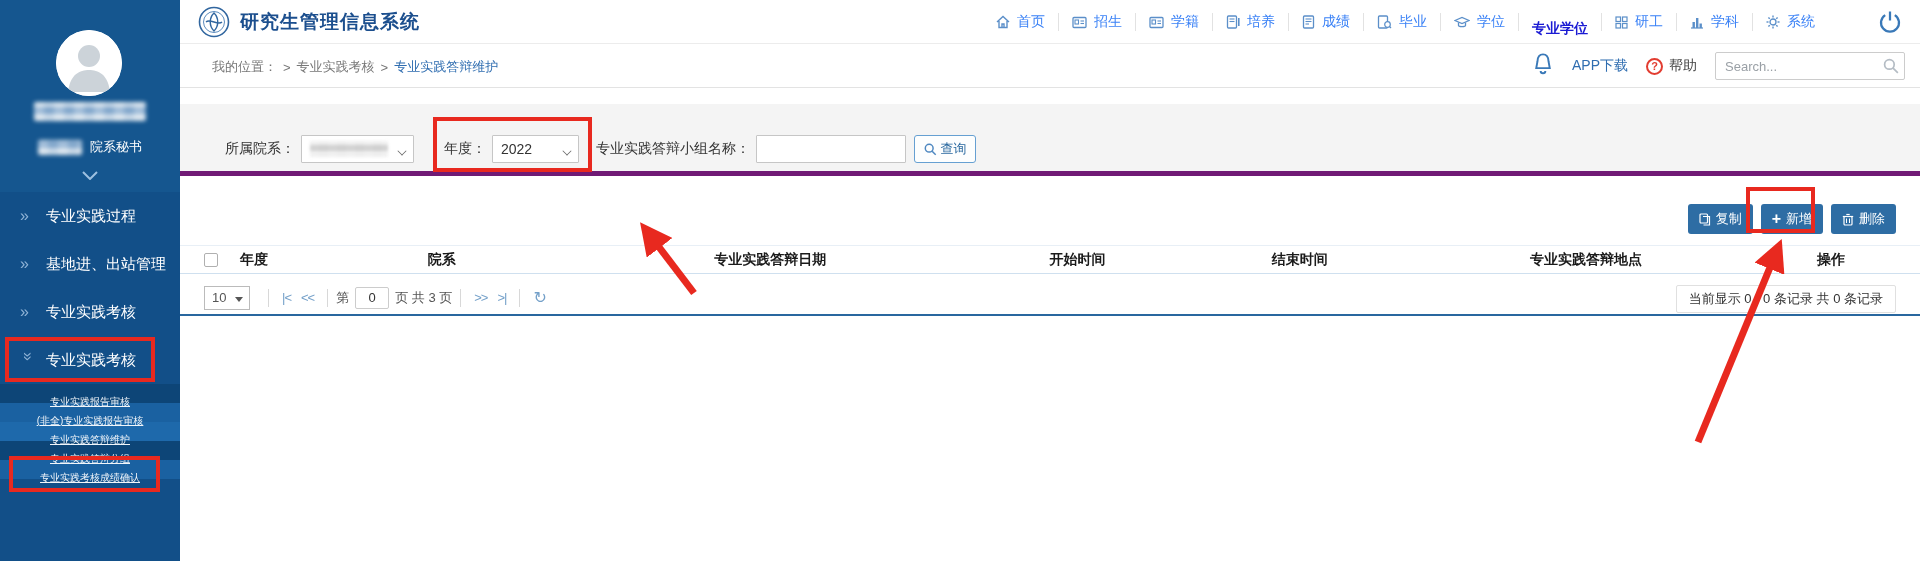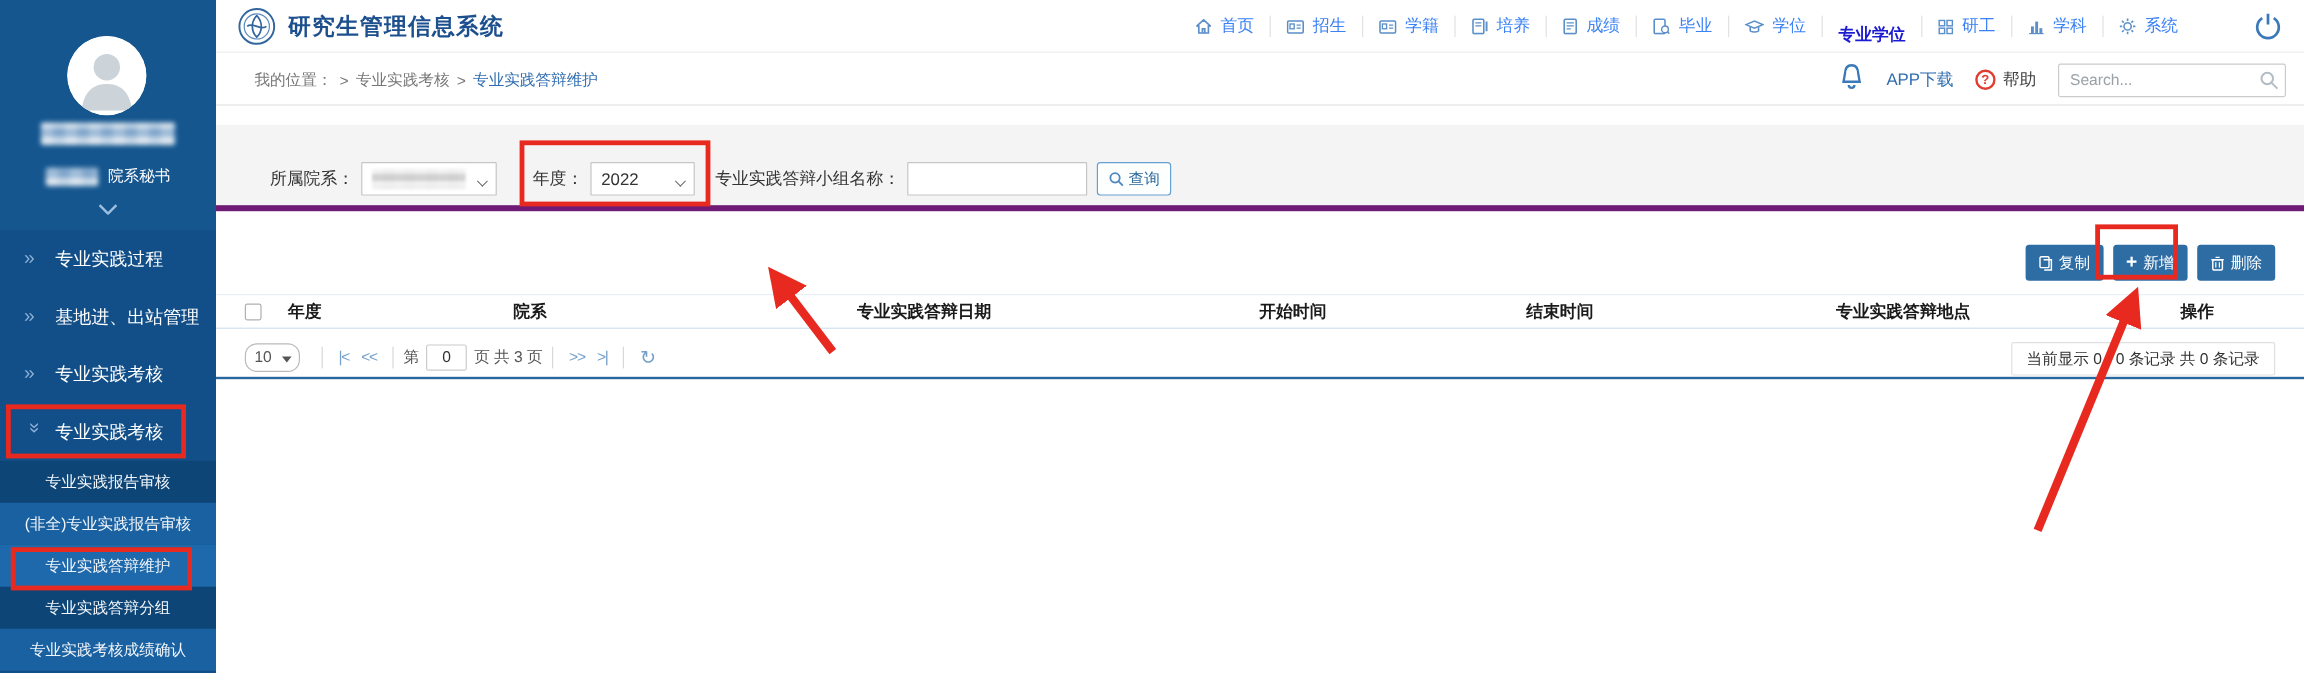--- a/index.html
+++ b/index.html
@@ -18,21 +18,21 @@
     filter:blur(2px); border-radius:2px; }
   .role-row { position:absolute; left:0; top:138px; width:100%; display:flex; justify-content:center; align-items:center; gap:8px; }
   .mosaic-small { width:44px; height:15px; }
   .role-label { color:#fff; font-size:13px; }
   .user-chevron { position:absolute; left:0; top:166px; width:100%; text-align:center; }
   .menu { position:absolute; top:192px; left:0; width:100%; }
   .menu-item { height:48px; display:flex; align-items:center; padding-left:20px; color:#fff; font-size:15px; cursor:pointer; }
   .mi-icon { color:#8fb3d6; font-size:16px; width:26px; display:inline-block; }
   .mi-icon.expanded { transform:rotate(90deg); width:16px; margin-right:10px; transform-origin:center; }
   .submenu { position:absolute; top:384px; left:0; width:100%; }
-  .submenu-item { height:35px; line-height:35px; text-align:center; color:#f2f6fa; font-size:13px; background:#1a61a1; cursor:pointer; }
+  .submenu-item { height:19px; line-height:35px; text-align:center; color:#f2f6fa; font-size:10px; background:#1a61a1; cursor:pointer;text-decoration:underline; }
   .submenu-item.dark { background:#0d4577; }
   .submenu-item.active { background:#1e69ab; }
 
   
   .header1 { position:absolute; left:180px; top:0; right:0; height:44px; background:#fff; border-bottom:1px solid #ececec; z-index:1;text-align:right; }
   .brand { position:absolute; left:18px; top:6px; display:flex; align-items:center; gap:10px; }
   .app-title { color:#1c4f8e; font-size:19px; font-weight:bold; letter-spacing:1px; }
   .topnav { position:absolute; right:92px; top:0; height:44px; display:flex; align-items:center; }
   .nav-item { display:flex; align-items:center; gap:7px; padding:0 13px; height:18px; font-size:14px; color:#3b82f6; cursor:pointer; border-right:1px solid #e2e2e2; white-space:nowrap; }
   .nav-item:last-child { border-right:none; }
@@ -78,21 +78,21 @@
   .table-header { position:absolute; top:157px; left:0; right:0; height:29px; border-top:1px solid #e8eff6; border-bottom:1px solid #cfe0ef; display:flex; align-items:center; padding:0 24px; font-size:14px; font-weight:bold; color:#1a1a1a; }
   .th-check { width:36px; display:flex; align-items:center; }
   .checkbox { width:14px; height:14px; border:1px solid #b0b0b0; background:#fff; border-radius:2px; cursor:pointer; }
   .th { text-align:center; }
   .th-year { width:64px; text-align:left; }
   .th-dept { flex:13; } .th-group { flex:17; } .th-date { flex:18; }
   .th-start { flex:11; } .th-end { flex:10; } .th-place { flex:17; }
   .th-op { width:130px; }
 
   .pager { position:absolute; top:193px; left:0; right:0; height:35px; border-bottom:2px solid #29679f; display:flex; align-items:center; padding:0 24px; font-size:13px; color:#555; }
-  .pgsel { position:relative; width:46px; height:24px; border:1px solid #bbb; border-radius:10px; background:#fff; display:flex; align-items:center; padding-left:7px; cursor:pointer; margin-right:10px; }
+  .pgsel { position:relative; width:46px; height:24px; border:1px solid #bbb; border-radius:0; background:#fff; display:flex; align-items:center; padding-left:7px; cursor:pointer; margin-right:10px; }
   .pgsel .tri { position:absolute; right:6px; top:10px; width:0; height:0; border-left:4px solid transparent; border-right:4px solid transparent; border-top:5px solid #555; }
   .pg-sep { width:1px; height:18px; background:#d8d8d8; margin:0 8px; }
   .pg-ico { color:#74a0c9; font-size:13px; letter-spacing:-1px; padding:0 5px; cursor:pointer; white-space:nowrap; }
   .pg-input { width:34px; height:22px; border:1px solid #ccc; border-radius:2px; text-align:center; font-size:13px; margin:0 6px; outline:none; color:#333; }
   .pg-text { white-space:nowrap; }
   .pg-refresh { font-size:16px; }
   .pg-summary { position:absolute; right:24px; top:4px; border:1px solid #e0e0e0; border-radius:2px; padding:4px 12px; color:#333; font-size:13px; background:#fff; }
 
   
   .anno-box { position:absolute; border:4px solid #e8291f; z-index:50; pointer-events:none; }

